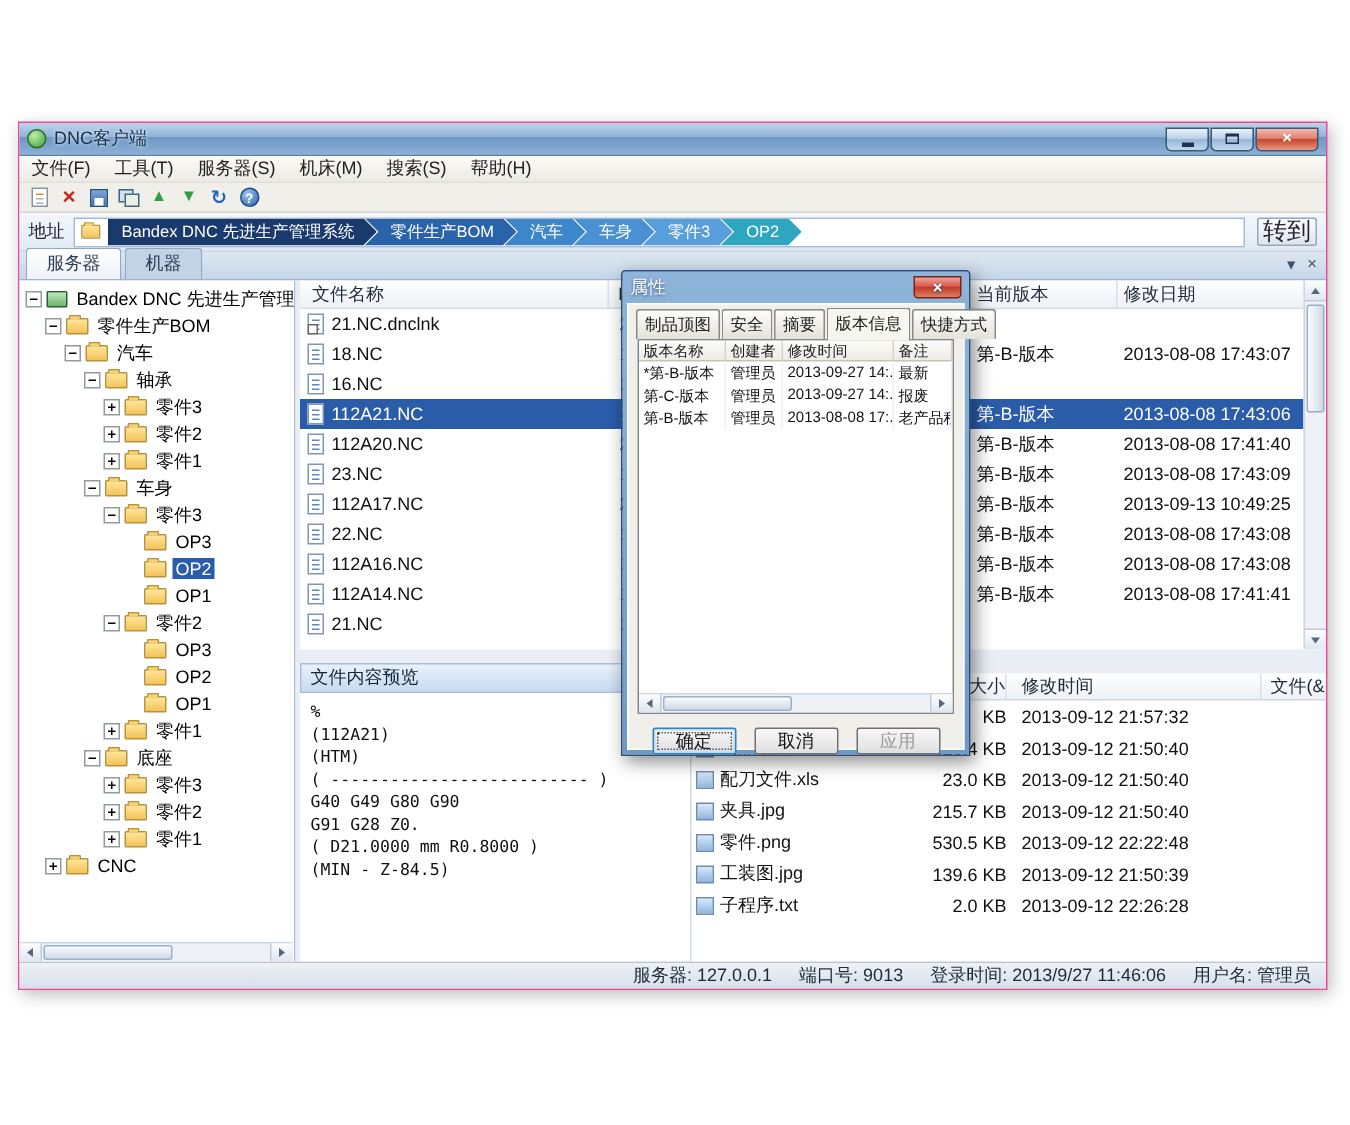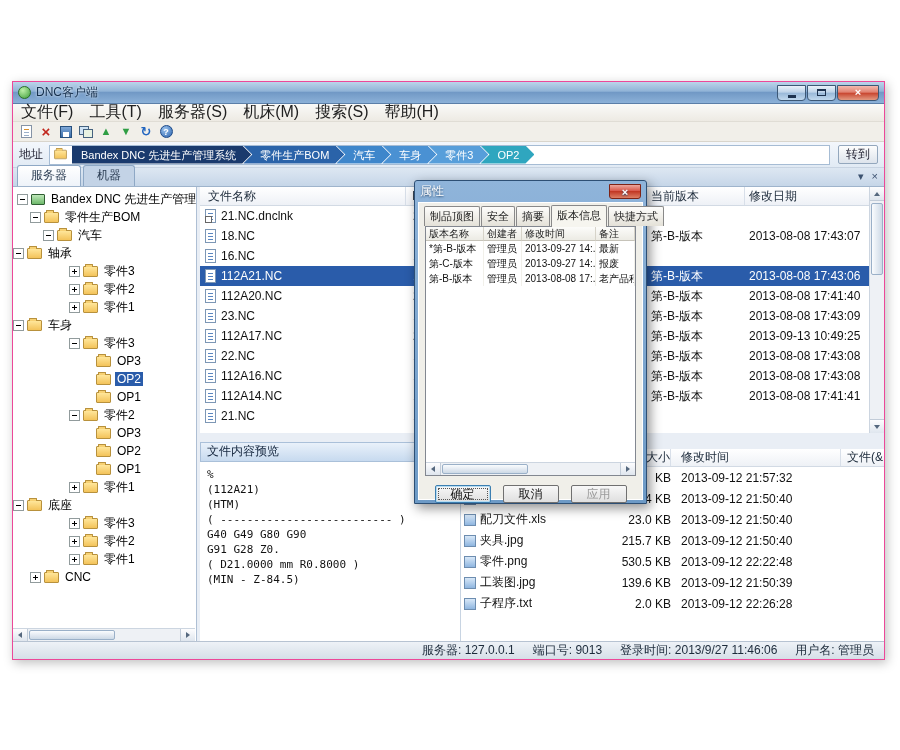--- a/index.html
+++ b/index.html
@@ -11,21 +11,21 @@
   .titlebar{height:22px;display:flex;align-items:center;padding:0 5px;background:linear-gradient(#bcd4ea,#8fb2d6 45%,#6f97c4 46%,#8cb1d8);border-bottom:1px solid #5b7fa8}
   .appico{width:13px;height:13px;border-radius:50%;background:radial-gradient(circle at 35% 30%,#bdf0a8,#3e9e3a);border:1px solid #2a6e28;margin-right:5px;flex:none}
   .title{font-size:12px;color:#15304e;text-shadow:0 0 3px #fff}
   .wbtns{margin-left:auto;display:flex}
   .wbtn{width:29px;height:16px;margin-left:1px;border:1px solid #3c5876;border-radius:0 0 4px 4px;background:linear-gradient(#eaf2fa,#bcd2e8 45%,#98b8d8 50%,#c0d8ee);display:flex;align-items:center;justify-content:center;color:#1d3350;font-size:11px;line-height:1}
   .wbtn.close{width:42px;background:linear-gradient(#f3b9ae,#e0806f 45%,#c8442e 50%,#e29a82);color:#fff;font-weight:bold}
   .gmin{width:8px;height:3px;background:#1d3350;margin-top:7px}
   .gmax{width:9px;height:7px;border:1px solid #1d3350;border-top-width:2px}
 
   
-  .menubar{height:18px;background:linear-gradient(#fafaf8,#edeae3);display:flex;align-items:center;font-size:16px;color:#222;border-bottom:1px solid #e0ddd5}
+  .menubar{height:18px;background:linear-gradient(#fafaf8,#edeae3);display:flex;align-items:center;font-size:12px;color:#222;border-bottom:1px solid #e0ddd5}
   .mitem{padding:1px 8px;cursor:default}
   .toolbar{height:20px;background:#f1efe9;border-bottom:1px solid #d9d5cc;display:flex;align-items:center;padding-left:3px}
   .tbtn{width:20px;height:18px;display:flex;align-items:center;justify-content:center}
   .glyph{font-size:13px;line-height:1}
   .glyph.red{color:#c2281e;font-weight:bold;font-size:15px}
   .glyph.green{color:#2f9e44;font-size:11px}
   .glyph.blue{color:#2366c0;font-weight:bold}
   .ic-page{width:11px;height:13px;background:#fff;border:1px solid #8593a6;position:relative}
   .ic-page::before{content:'';position:absolute;left:2px;top:3px;width:5px;height:1px;background:#d98f2b;box-shadow:0 3px 0 #9bb0c9,0 6px 0 #9bb0c9}
   .ic-disk{width:12px;height:12px;background:linear-gradient(#7fa8d8,#3c6ea8);border:1px solid #27507e;position:relative}
@@ -37,35 +37,35 @@
   .ic-help{width:13px;height:13px;border-radius:50%;background:radial-gradient(circle at 35% 30%,#9cc4ee,#2c64ae);border:1px solid #1d4a88;color:#fff;font-size:9px;font-weight:bold;display:flex;align-items:center;justify-content:center}
 
   
   .addressbar{height:26px;background:linear-gradient(#f3f7fc,#e1eaf4);display:flex;align-items:center;padding:0 6px;border-bottom:1px solid #c8d4e2;font-size:12px;color:#223}
   .addr-label{margin-right:6px}
   .addr-field{flex:1;height:20px;background:#fff;border:1px solid #a6bcd4;display:flex;align-items:center;padding-left:2px;overflow:hidden}
   .fold-box{width:20px;height:16px;display:flex;align-items:center;justify-content:center;flex:none}
   .crumbs{display:flex;align-items:center;height:18px}
   .crumb{position:relative;height:18px;line-height:18px;color:#fff;font-size:11px;padding:0 15px 0 17px;white-space:nowrap;margin-left:-8px;clip-path:polygon(0 0,calc(100% - 9px) 0,100% 50%,calc(100% - 9px) 100%,0 100%,9px 50%)}
   .crumb.first{margin-left:0;padding-left:9px;clip-path:polygon(0 0,calc(100% - 9px) 0,100% 50%,calc(100% - 9px) 100%,0 100%)}
-  .go-btn{width:40px;height:19px;margin-left:8px;background:linear-gradient(#fdfdfd,#dde4ec);border:1px solid #93a7bd;border-radius:2px;display:flex;align-items:center;justify-content:center;font-size:12px}
+  .go-btn{width:40px;height:19px;margin-left:8px;background:linear-gradient(#fdfdfd,#dde4ec);border:1px solid #93a7bd;border-radius:2px;display:flex;align-items:center;justify-content:center;font-size:16px}
 
   
   .tabstrip{height:19px;background:linear-gradient(#dde7f2,#c6d6e8);border-bottom:1px solid #9fb4cc;display:flex;align-items:flex-end;padding:0 4px;position:relative}
   .vtab{font-size:12px;padding:1px 13px 2px;margin-right:2px;background:#c3d3e6;border:1px solid #8ea8c5;border-bottom:none;border-radius:3px 3px 0 0;color:#2a3c52}
   .vtab.active{background:linear-gradient(#ffffff,#eef3f9);font-weight:normal}
   .tabstrip-btns{position:absolute;right:6px;top:2px;display:flex;gap:8px;font-size:11px;color:#3c5270}
 
   
   .main{position:relative;height:454px;background:#e9eef5;overflow:hidden}
 
   
   .tree-pane{position:absolute;left:0;top:0;width:184px;height:454px;background:#fff;border-right:1px solid #aebfd4;overflow:hidden;padding-top:3px}
   .trow{height:18px;display:flex;align-items:center;font-size:12px;white-space:nowrap;overflow:hidden}
-  .lv0{padding-left:4px}.lv1{padding-left:17px}.lv2{padding-left:30px}.lv3{}.lv4{padding-left:56px}.lv5{padding-left:69px}
+  .lv0{padding-left:4px}.lv1{padding-left:17px}.lv2{padding-left:30px}.lv3{padding-left:43px}.lv4{padding-left:56px}.lv5{padding-left:69px}
   .exp{position:relative;width:11px;height:11px;flex:none;background:#fff;border:1px solid #919b9c;margin-right:3px}
   .exp::before{content:'';position:absolute;left:2px;top:4px;width:5px;height:1px;background:#000}
   .exp.plus::after{content:'';position:absolute;left:4px;top:2px;width:1px;height:5px;background:#000}
   .exp.leaf{visibility:hidden}
   .icon-folder{width:15px;height:11px;background:linear-gradient(#ffe69a,#f3c35a);border:1px solid #b8913c;border-radius:1px;position:relative;flex:none;margin-right:4px}
   .icon-folder::before{content:'';position:absolute;top:-3px;left:1px;width:6px;height:2px;background:#f7d173;border:1px solid #b8913c;border-bottom:none;border-radius:1px 1px 0 0}
   .icon-folder.small{transform:scale(.85)}
   .icon-computer{width:14px;height:11px;border:1px solid #2f5e33;background:linear-gradient(#bfe8ba,#6db86a);flex:none;margin-right:4px;border-radius:1px}
   .tlabel{padding:0 2px;overflow:hidden}
   .trow.sel .tlabel{background:#2a5caa;color:#fff}

